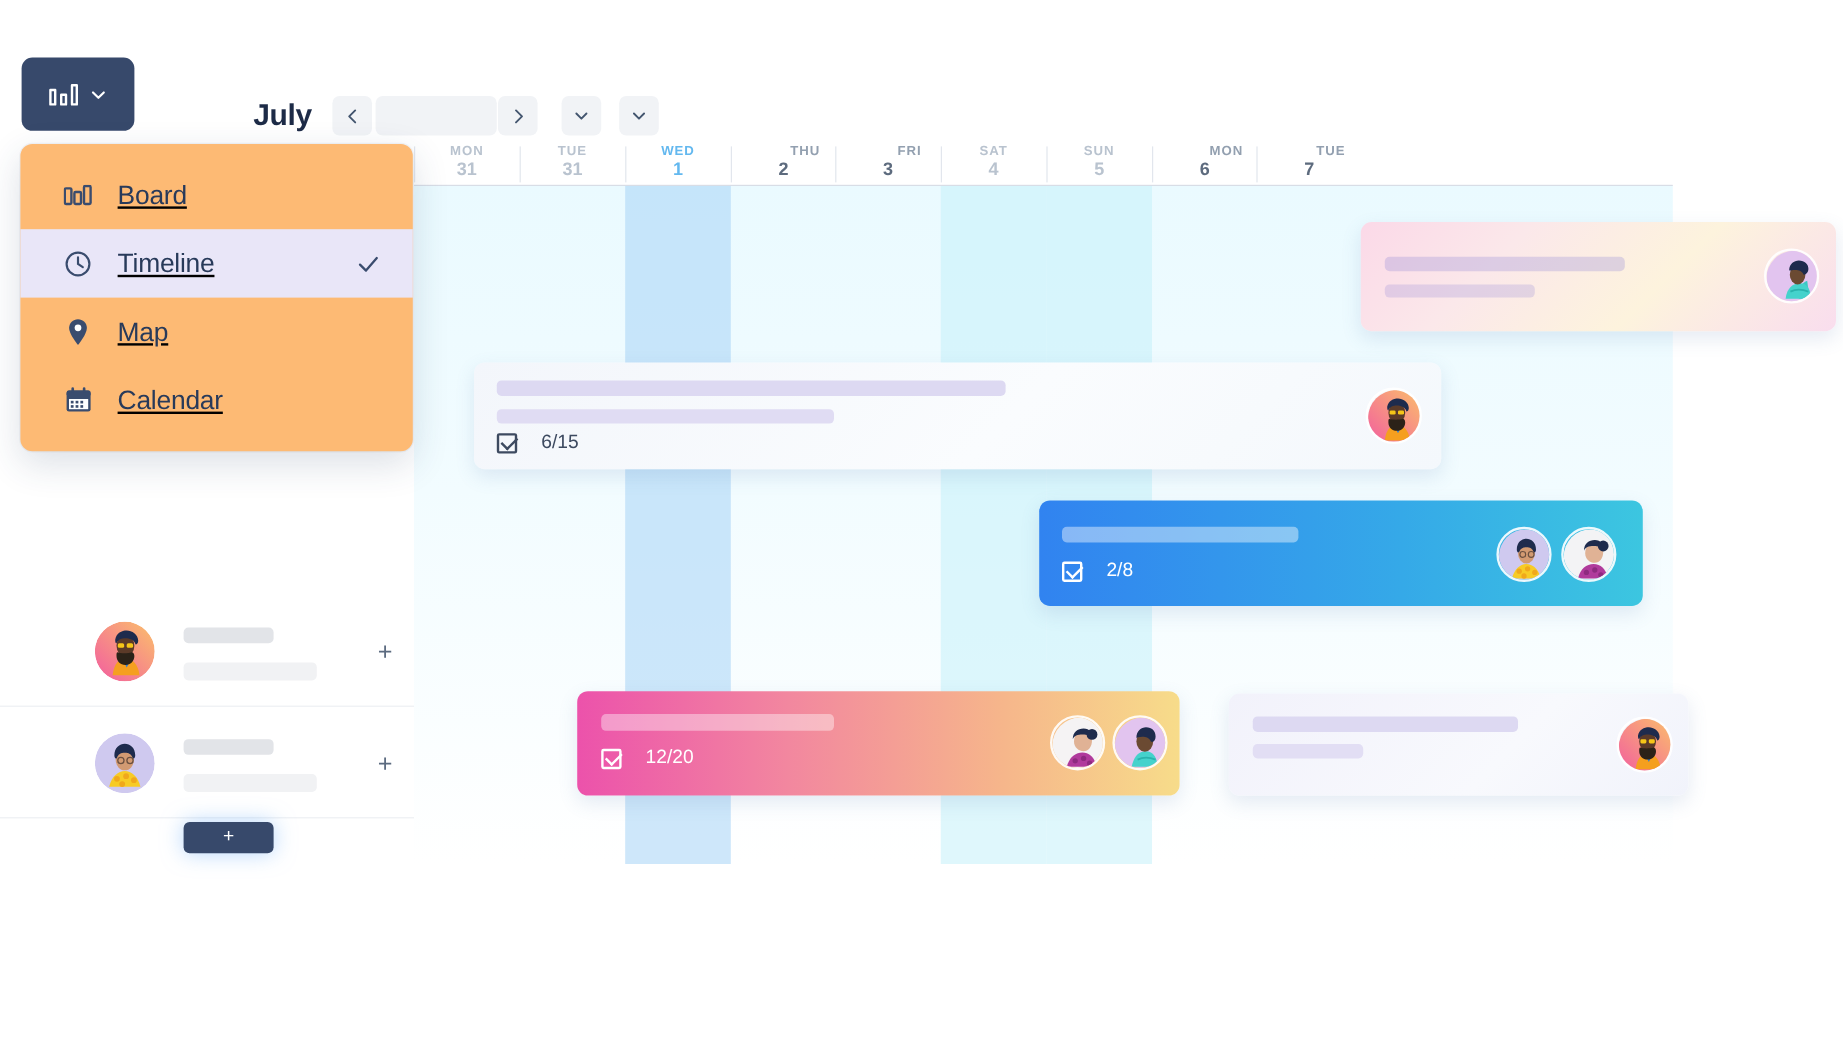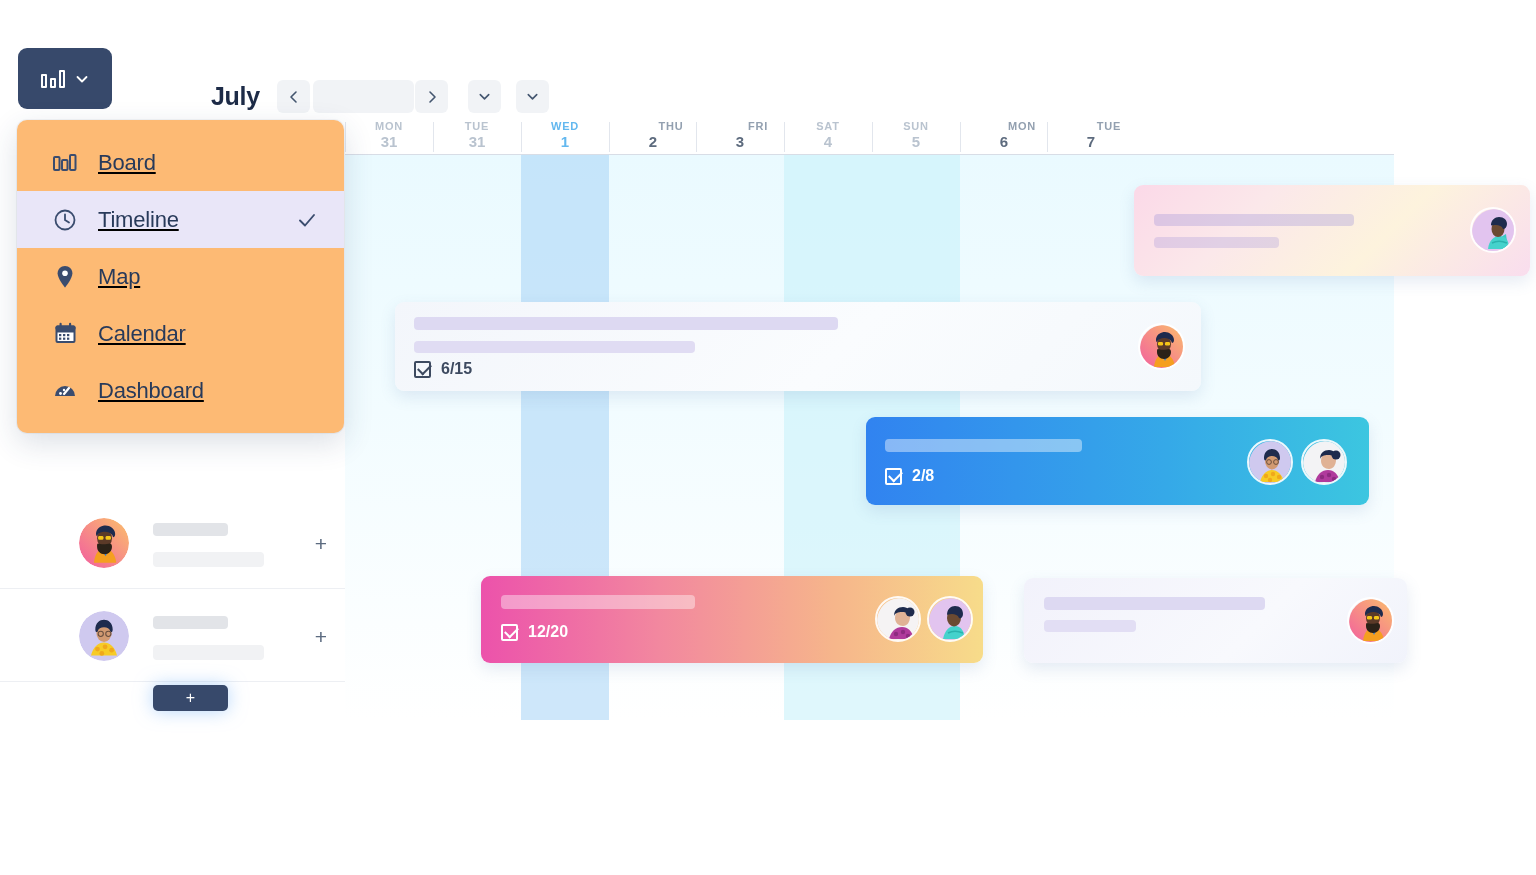--- a/index.html
+++ b/index.html
@@ -111,22 +111,22 @@
     box-shadow: 0 0 18px rgba(120,180,250,0.55);
   }
 
   
   .tcard {
     position: absolute; border-radius: 9px; overflow: hidden;
     box-shadow: 0 6px 16px rgba(80,110,170,0.14);
   }
   .tcard .tbar { position: absolute; border-radius: 4px; }
   .tcard .prog {
-    position: absolute; display: flex; align-items: center; gap: 10px;
-    font-size: 16px; font-weight: 700;
+    position: absolute; display: flex; align-items: center; gap: 20px;
+    font-size: 16px; font-weight: 400;
   }
   .chk {
     width: 17px; height: 17px; border-radius: 2px; position: relative;
     border: 2px solid currentColor; display: inline-block;
   }
   .chk::after {
     content: ""; position: absolute; left: 2px; top: 1px;
     width: 11px; height: 6px; border-left: 2.2px solid currentColor;
     border-bottom: 2.2px solid currentColor; transform: rotate(-45deg);
   }
@@ -496,28 +496,17 @@
             <rect x="9" y="15.6" width="2.3" height="2.2"></rect>
               <rect x="13" y="15.6" width="2.3" height="2.2"></rect>
           </g>
           <rect x="5.5" y="0.8" width="2.2" height="4.5" rx="1.1" fill="#3a4c6e"></rect>
           <rect x="15" y="0.8" width="2.2" height="4.5" rx="1.1" fill="#3a4c6e"></rect>
         </svg>
       </span>
       <span class="menu-label">Calendar</span>
     </div>
 
-    <div class="menu-item">
-      <span class="menu-icon">
-        <svg width="24" height="20" viewBox="0 0 24 20">
-          <path d="M2 15a10 10 0 0120 0z" fill="#3a4c6e"></path>
-          <path d="M16 7l-5 6" stroke="#ffffff" stroke-width="2.2" stroke-linecap="round"></path>
-          <circle cx="7.5" cy="12.5" r="1.4" fill="#ffffff"></circle>
-          <circle cx="11" cy="9" r="1.2" fill="#ffffff"></circle>
-        </svg>
-      </span>
-      <span class="menu-label">Dashboard</span>
-    </div>
 
 
   </div>
 
 </div>
 
 </body></html>

